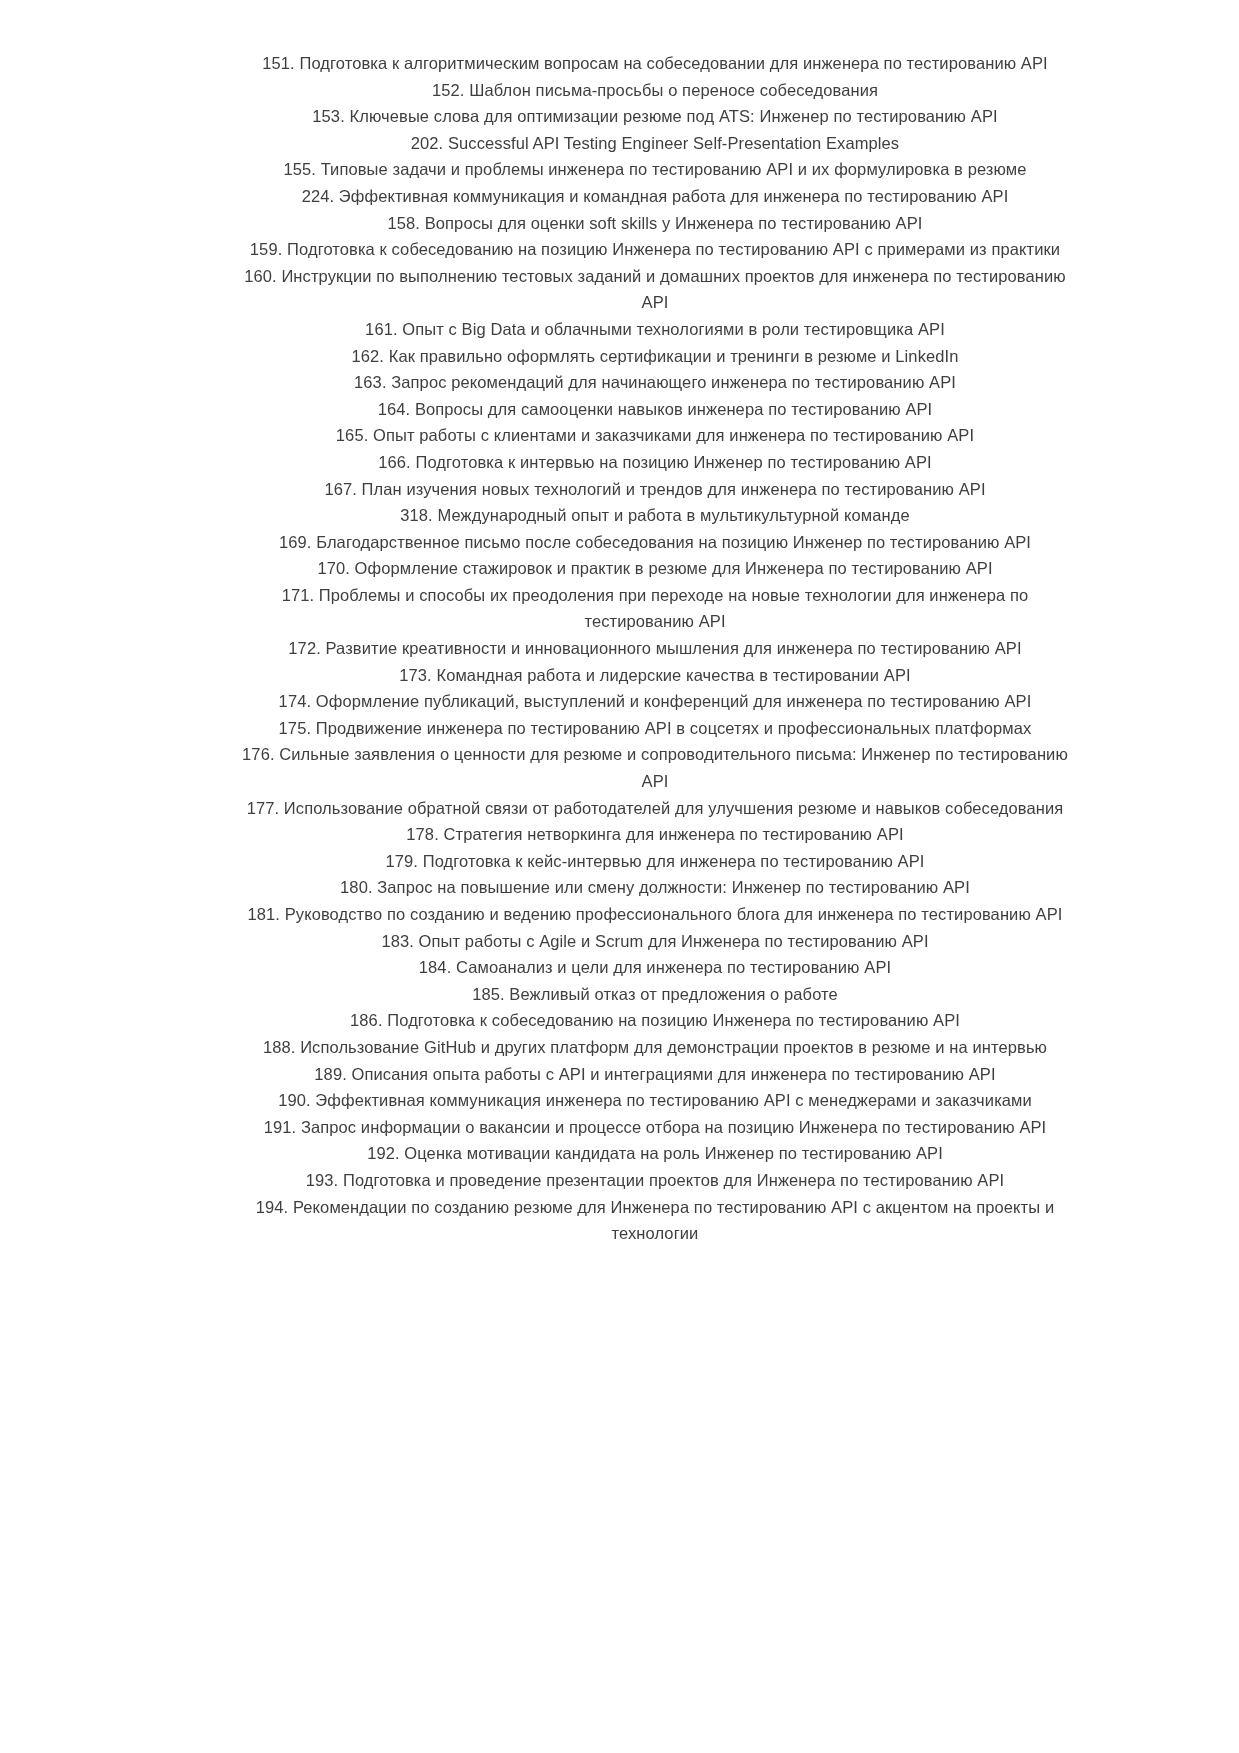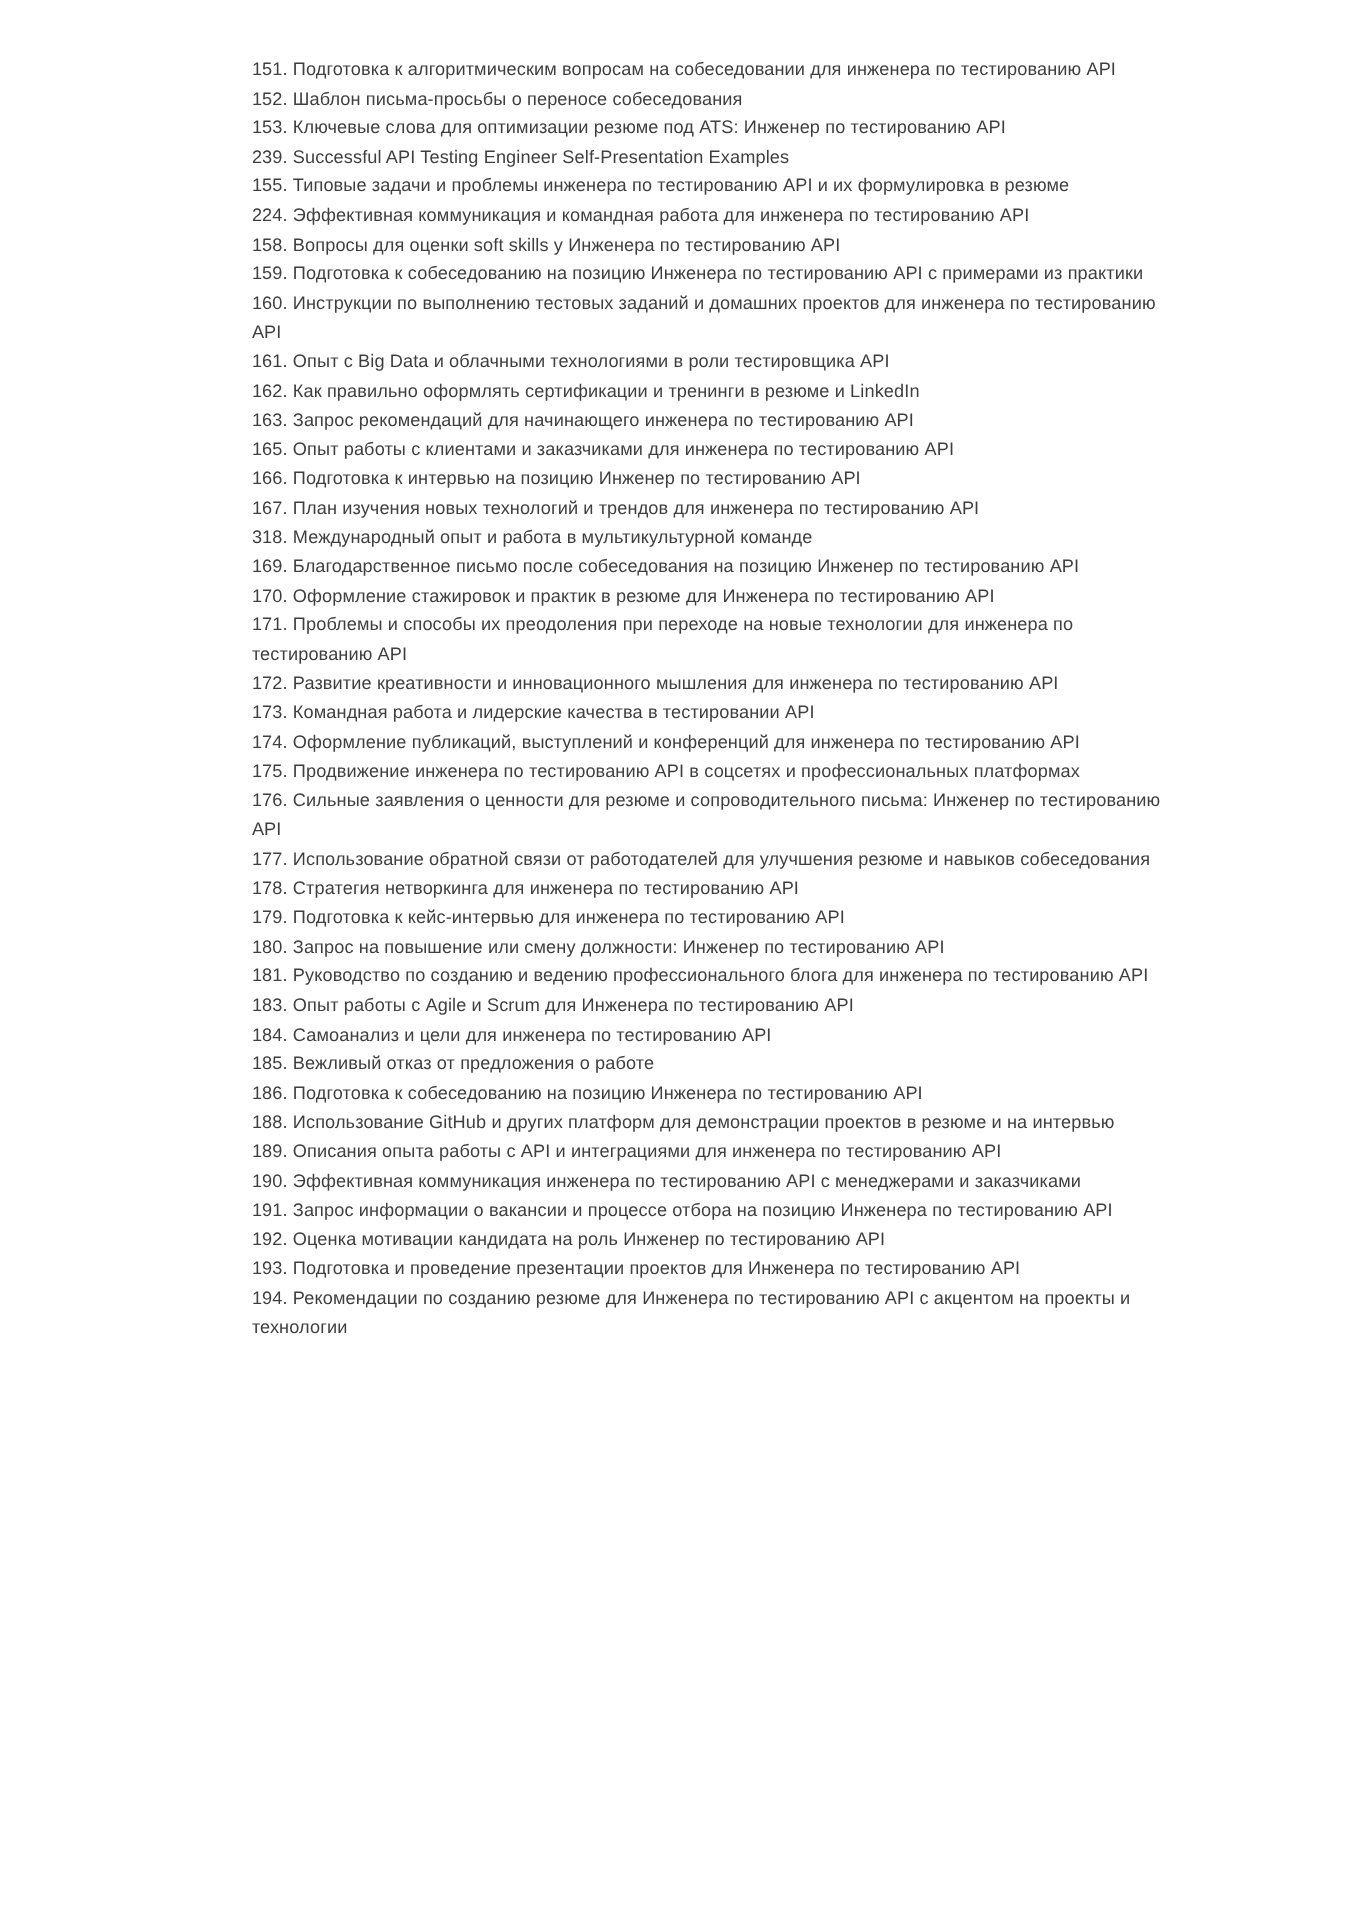--- a/index.html
+++ b/index.html
@@ -23,39 +23,41 @@
     color: #3f3f3f;
     font-size: 16.5px;
     line-height: 26.6px;
     font-weight: 400;
     letter-spacing: 0.1px;
   }
   .numbered-list p.li {
     margin: 0;
     padding: 0;
     word-wrap: break-word;
+    text-align: center;
   }
 </style>
 </head>
 <body>
 
 <div class="page">
   <div class="numbered-list">
       <p class="li">151. Подготовка к алгоритмическим вопросам на собеседовании для инженера по тестированию API</p>
       <p class="li">152. Шаблон письма-просьбы о переносе собеседования</p>
       <p class="li">153. Ключевые слова для оптимизации резюме под ATS: Инженер по тестированию API</p>
-      <p class="li">239. Successful API Testing Engineer Self-Presentation Examples</p>
+      <p class="li">202. Successful API Testing Engineer Self-Presentation Examples</p>
       <p class="li">155. Типовые задачи и проблемы инженера по тестированию API и их формулировка в резюме</p>
       <p class="li">224. Эффективная коммуникация и командная работа для инженера по тестированию API</p>
       <p class="li">158. Вопросы для оценки soft skills у Инженера по тестированию API</p>
       <p class="li">159. Подготовка к собеседованию на позицию Инженера по тестированию API с примерами из практики</p>
       <p class="li">160. Инструкции по выполнению тестовых заданий и домашних проектов для инженера по тестированию API</p>
       <p class="li">161. Опыт с Big Data и облачными технологиями в роли тестировщика API</p>
       <p class="li">162. Как правильно оформлять сертификации и тренинги в резюме и LinkedIn</p>
       <p class="li">163. Запрос рекомендаций для начинающего инженера по тестированию API</p>
+      <p class="li">164. Вопросы для самооценки навыков инженера по тестированию API</p>
       <p class="li">165. Опыт работы с клиентами и заказчиками для инженера по тестированию API</p>
       <p class="li">166. Подготовка к интервью на позицию Инженер по тестированию API</p>
       <p class="li">167. План изучения новых технологий и трендов для инженера по тестированию API</p>
       <p class="li">318. Международный опыт и работа в мультикультурной команде</p>
       <p class="li">169. Благодарственное письмо после собеседования на позицию Инженер по тестированию API</p>
       <p class="li">170. Оформление стажировок и практик в резюме для Инженера по тестированию API</p>
       <p class="li">171. Проблемы и способы их преодоления при переходе на новые технологии для инженера по тестированию API</p>
       <p class="li">172. Развитие креативности и инновационного мышления для инженера по тестированию API</p>
       <p class="li">173. Командная работа и лидерские качества в тестировании API</p>
       <p class="li">174. Оформление публикаций, выступлений и конференций для инженера по тестированию API</p>

